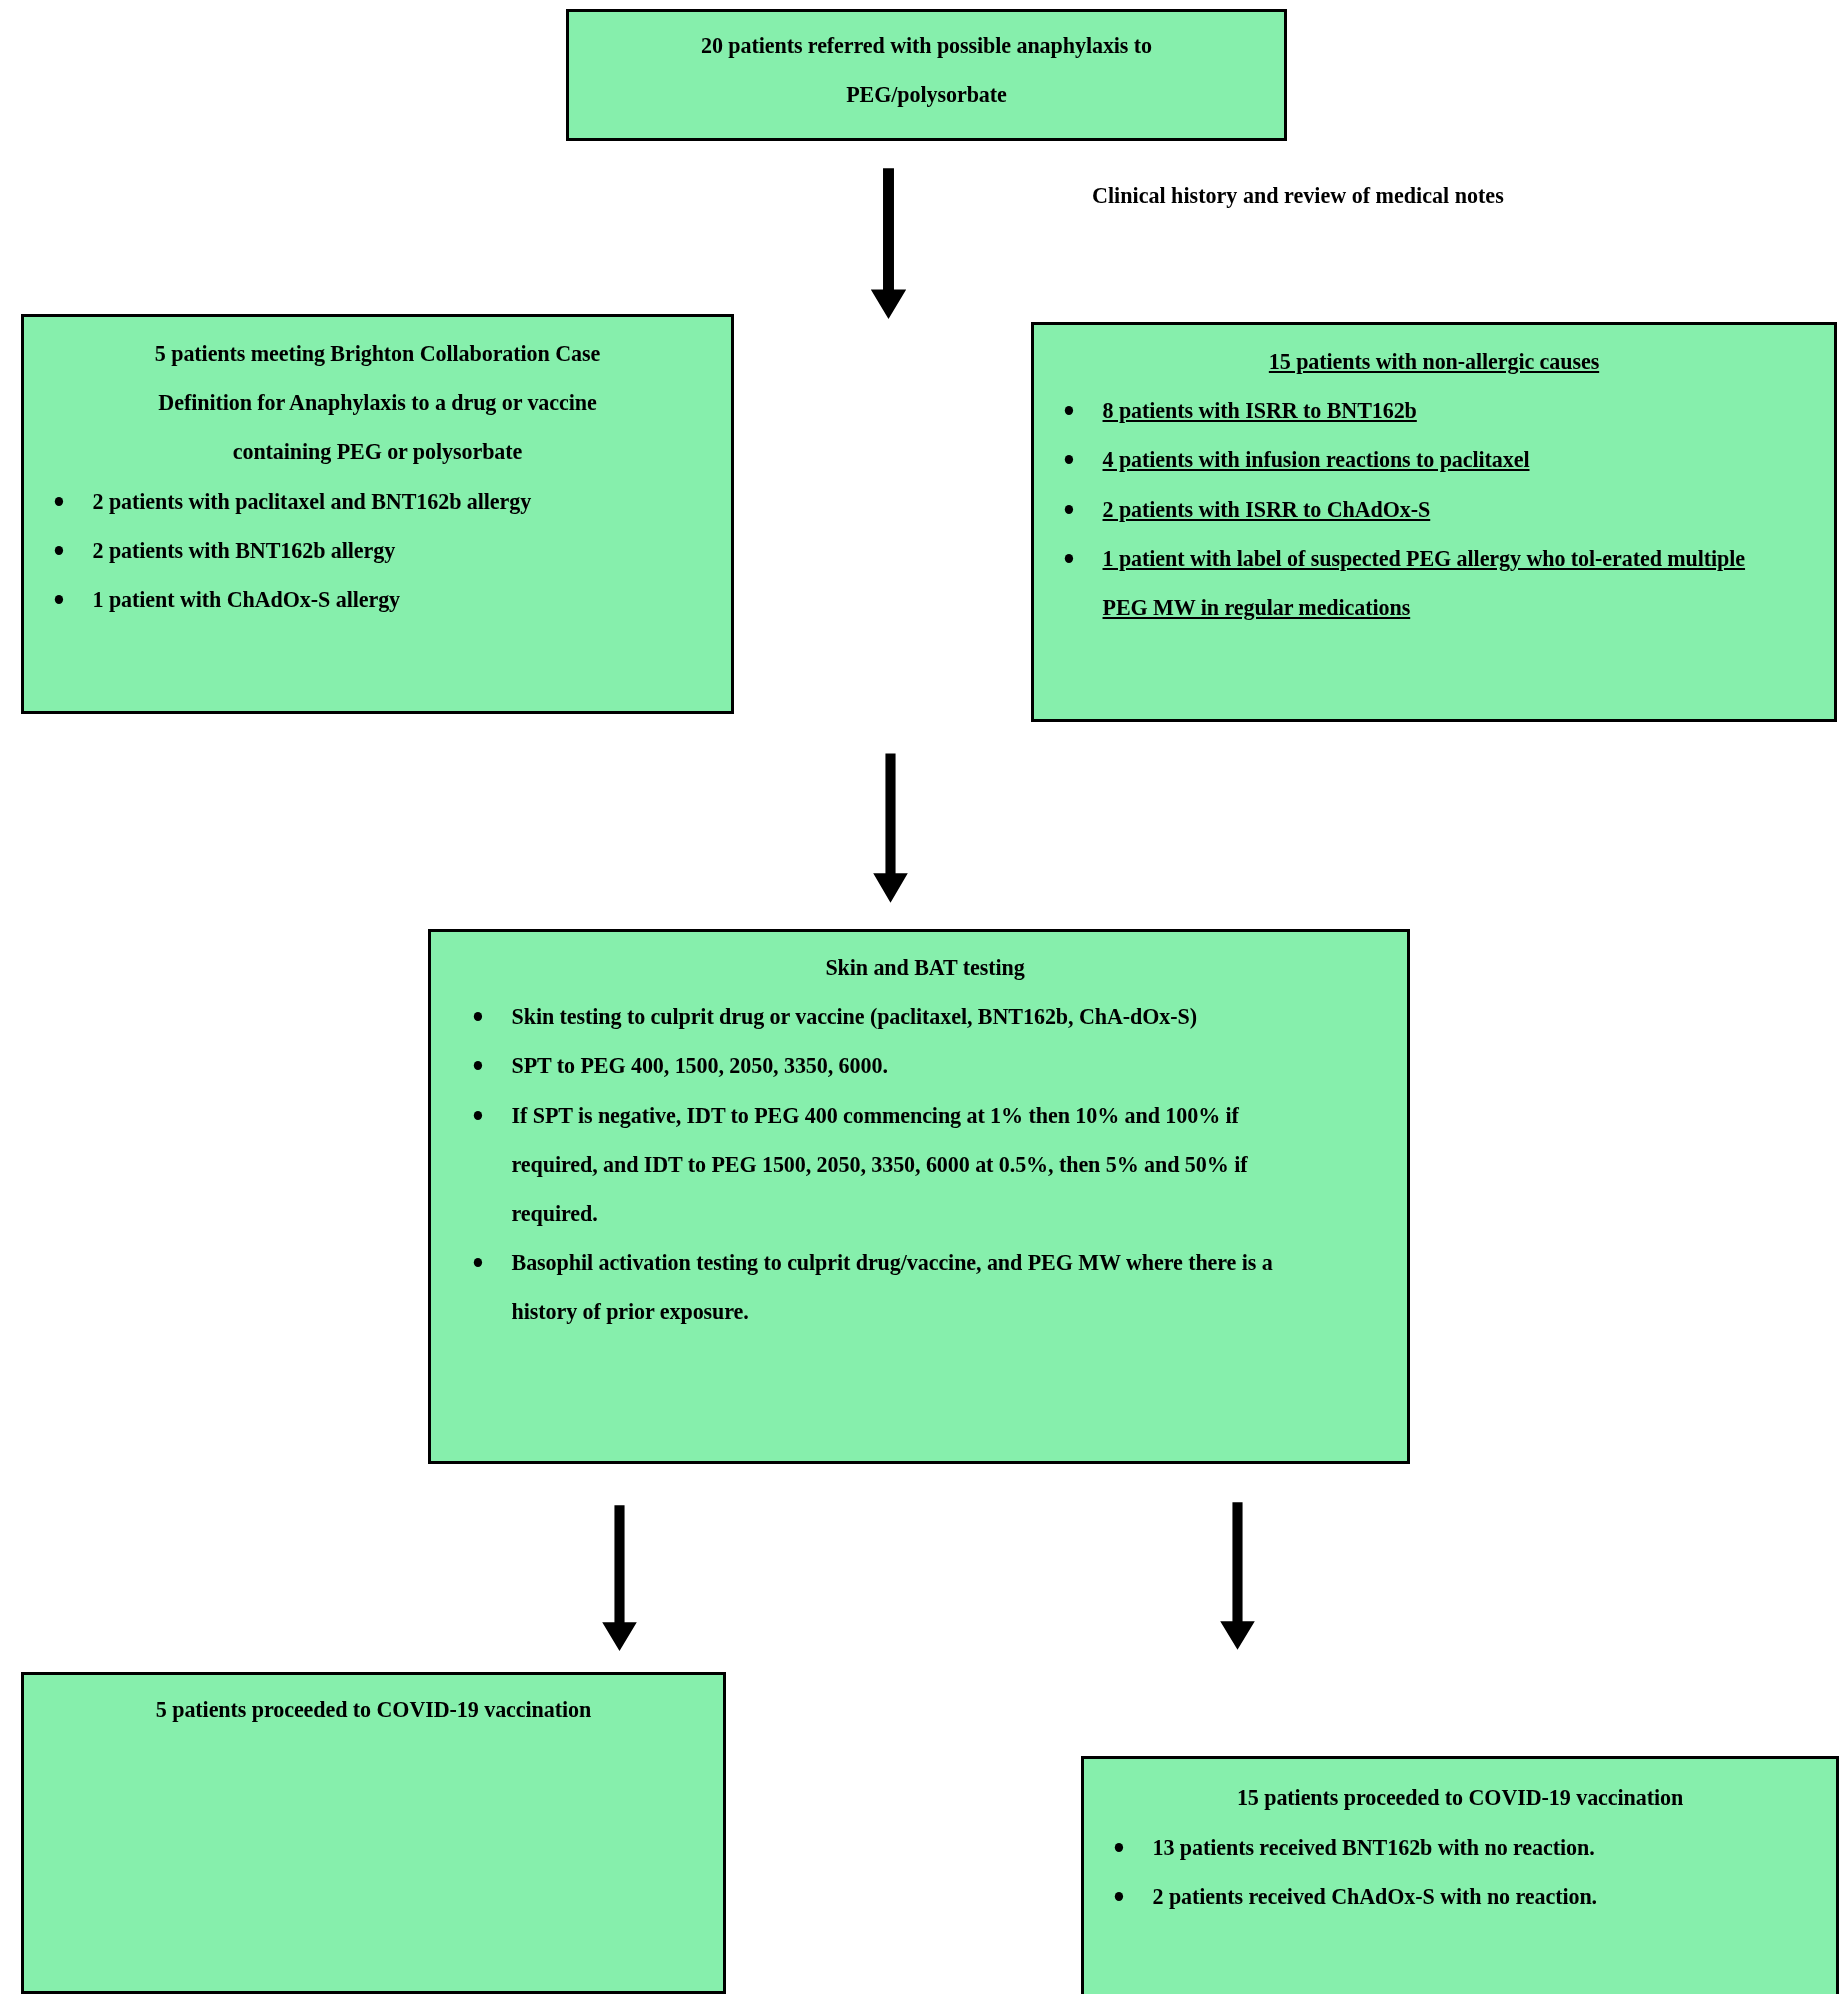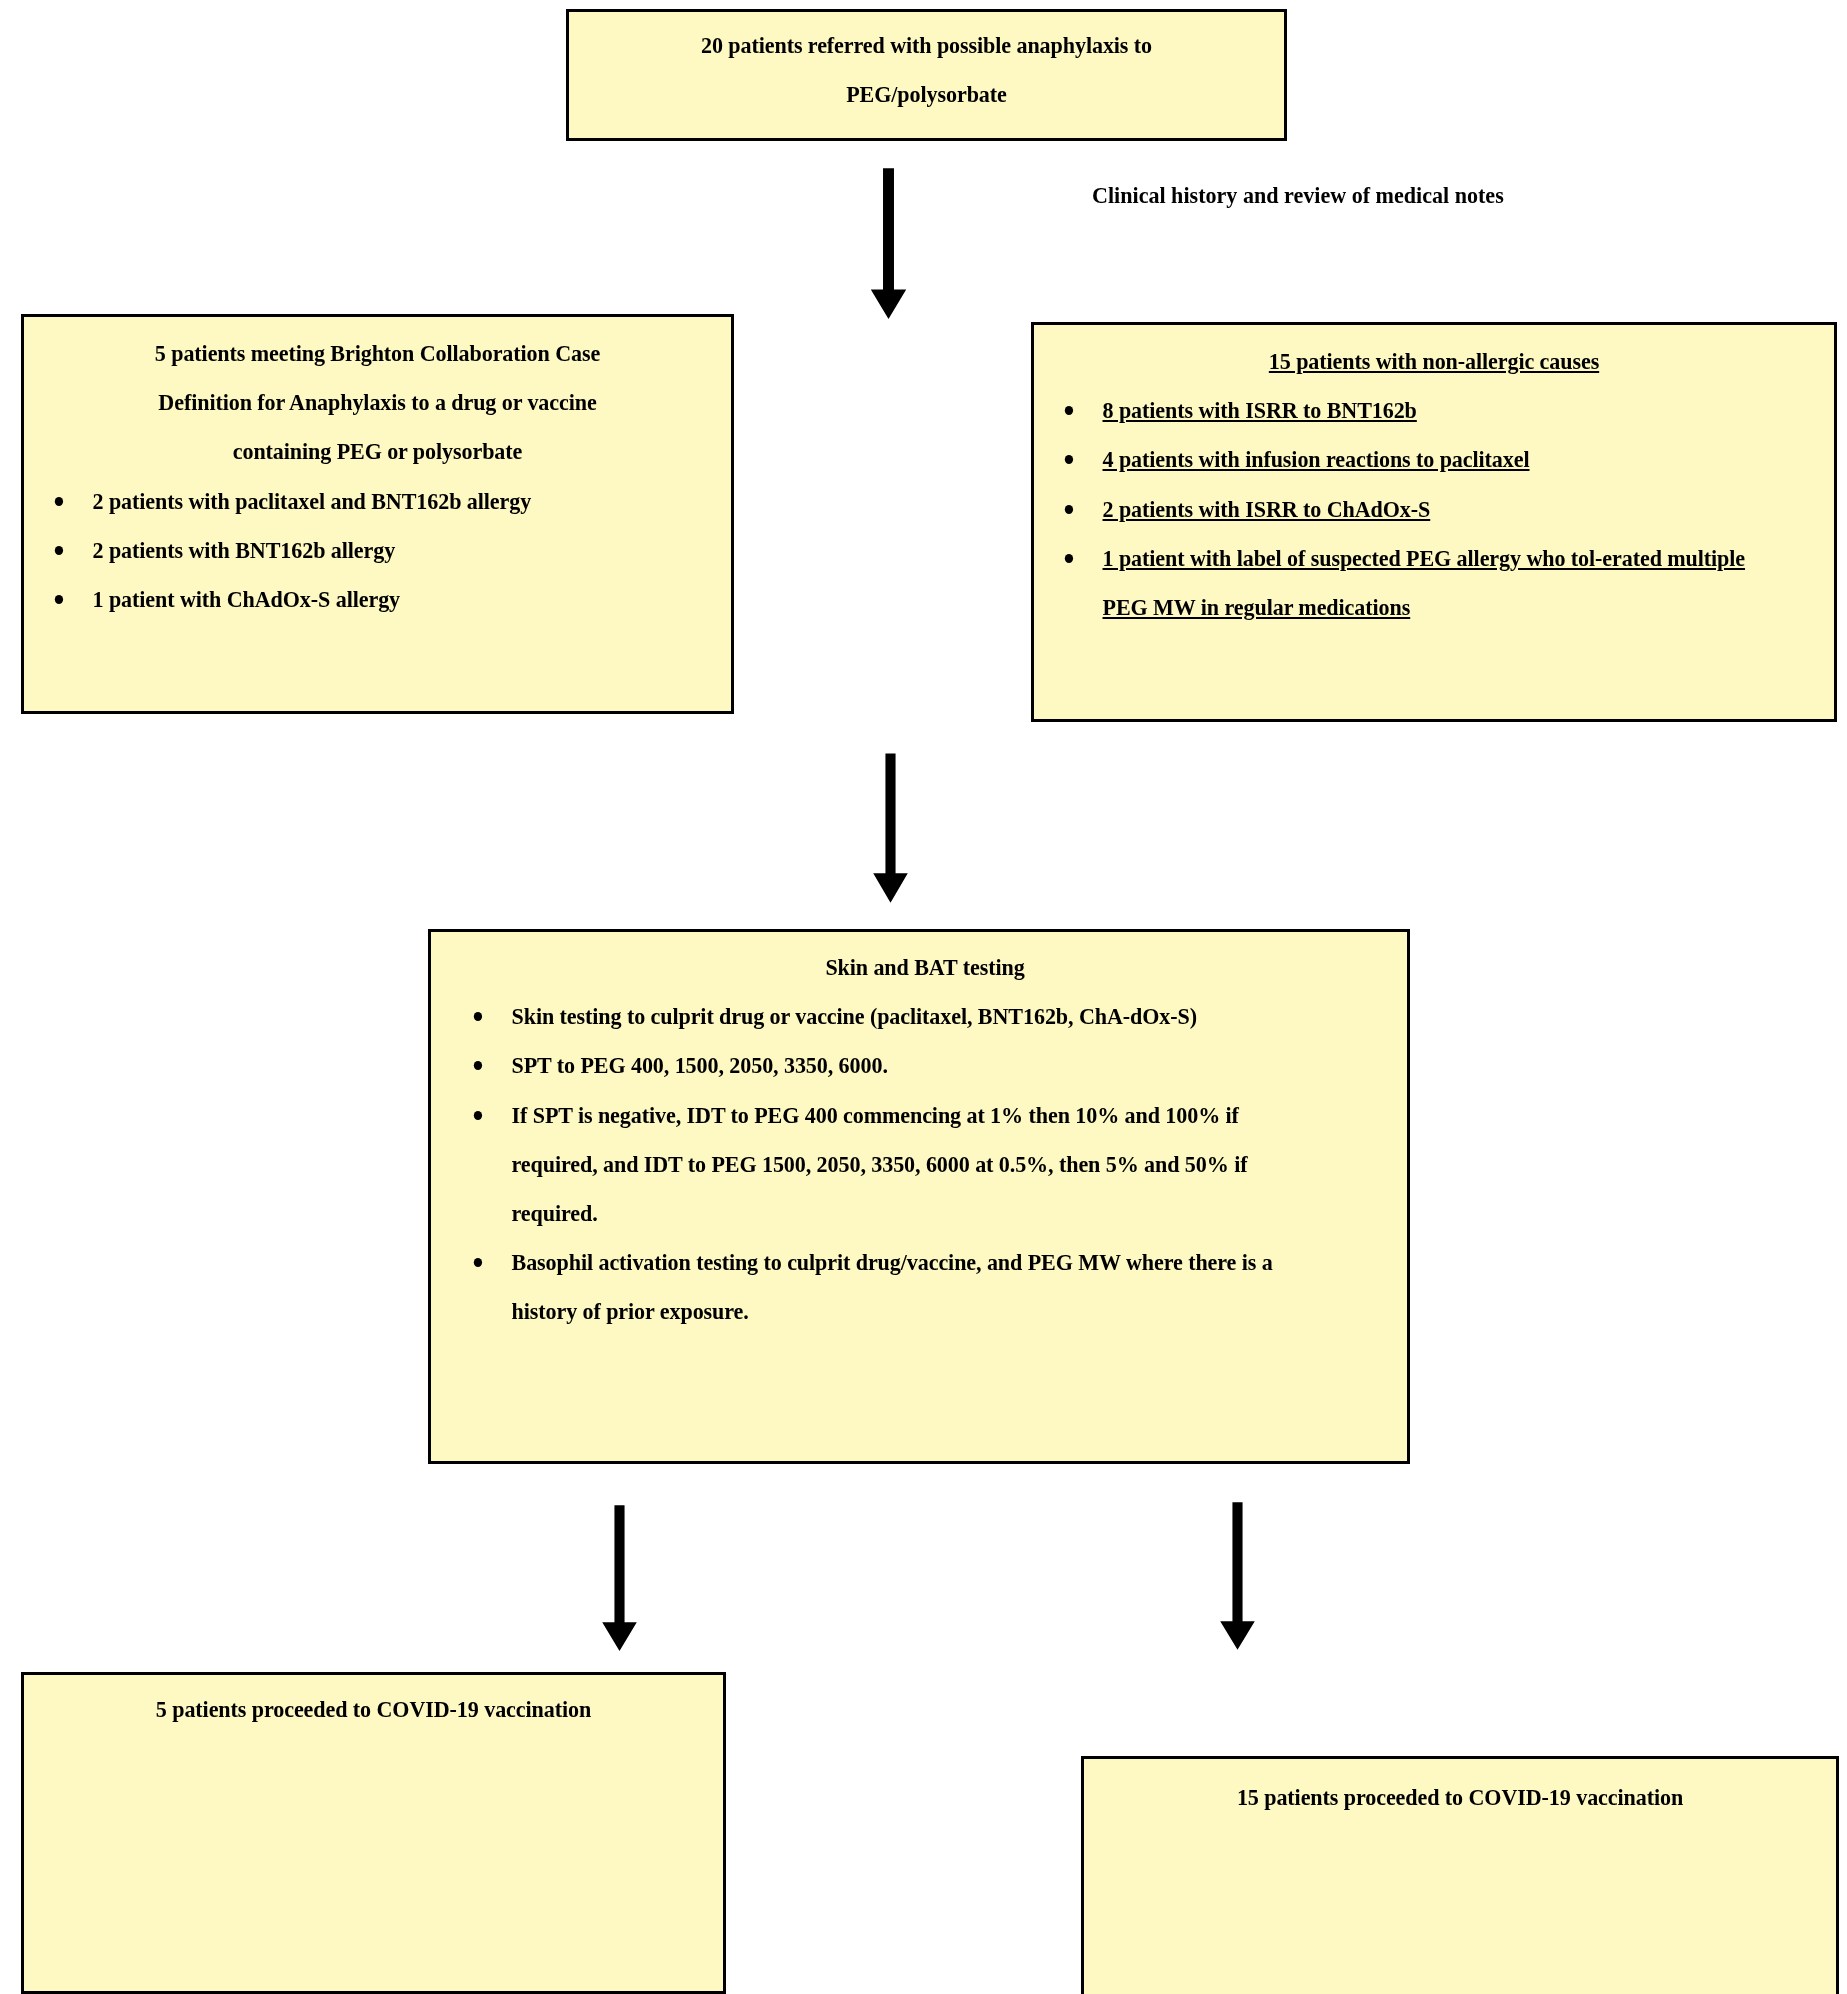--- a/index.html
+++ b/index.html
@@ -15,21 +15,21 @@
     position: relative;
     width: 1847px;
     height: 1995px;
     background: #ffffff;
     overflow: hidden;
   }
   .node {
     position: absolute;
     box-sizing: border-box;
     border: 3px solid #000000;
-    background: #fef9c3;
+    background: #86efac;
   }
   .node-inner {
     padding: 14.4px 17px 14.4px 17px;
   }
   .heading {
     text-align: center;
     font-weight: 700;
     font-size: 24px;
     line-height: 2.05;
     letter-spacing: -0.1px;
@@ -191,17 +191,27 @@
 
   <div class="node" style="left:21px; top:1672px; width:705px; height:322px;">
     <div class="node-inner" style="padding-top:10.2px;">
       <div class="heading">5 patients proceeded to COVID-19 vaccination</div>
     </div>
   </div>
 
   <div class="node" style="left:1081px; top:1756px; width:758px; height:317px;">
     <div class="node-inner" style="padding-top:14.4px;">
       <div class="heading">15 patients proceeded to COVID-19 vaccination</div>
+      <ul class="bullets">
+        <li>
+          <span class="bullet-dot"></span>
+          <span>13 patients received BNT162b with no reaction.</span>
+        </li>
+        <li>
+          <span class="bullet-dot"></span>
+          <span>2 patients received ChAdOx-S with no reaction.</span>
+        </li>
+      </ul>
     </div>
   </div>
 
 </div>
 
 
 </body></html>

